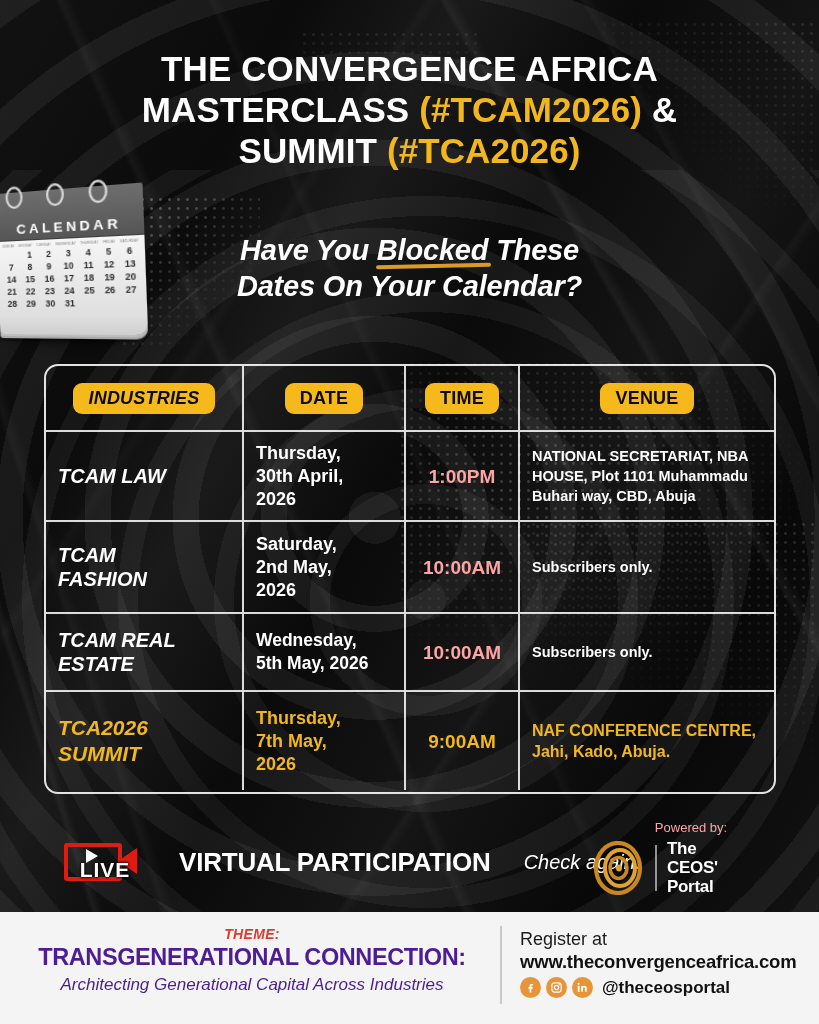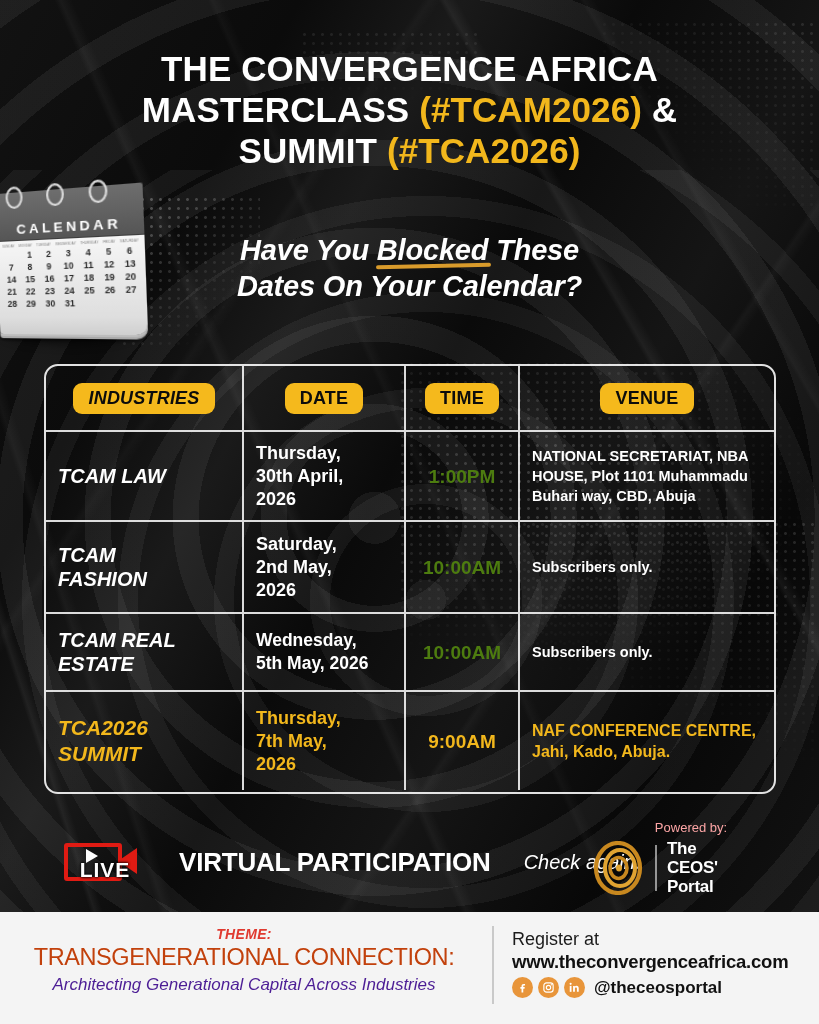--- a/index.html
+++ b/index.html
@@ -157,21 +157,21 @@
     background:#F5B91C; color:#0c0c0c; font-weight:bold; font-size:18px;
     padding:6px 15px 7px; border-radius:9px; letter-spacing:.2px; line-height:18px;
   }
   .r-law{ height:90px; }
   .r-fashion{ height:92px; }
   .r-real{ height:78px; }
   .r-summit{ height:100px; }
 
   .ind-txt{ font-weight:bold; font-size:20px; line-height:24px; color:#fff; }
   .date-txt{ font-weight:bold; font-size:18px; line-height:23px; color:#fff; }
-  .time-txt{ font-weight:bold; font-size:19px; line-height:23px; color:#4d7c0f; text-align:center; width:100%; }
+  .time-txt{ font-weight:bold; font-size:19px; line-height:23px; color:#fca5a5; text-align:center; width:100%; }
   .venue-txt{ font-weight:bold; font-size:14.5px; line-height:20px; color:#fff; }
   .summit .ind-txt,.summit .date-txt,.summit .time-txt,.summit .venue-txt{ color:#F2B71C; }
   .summit .venue-txt{ font-size:16px; line-height:21px; }
   .summit .ind-txt{ font-size:21px; line-height:26px; }
   .r-real .date-txt{ font-size:17.5px; }
 
   
   .live-strip{
     position:absolute; left:64px; top:826px; width:700px; height:72px;
     display:flex; align-items:center; z-index:6;gap:19px;
@@ -204,25 +204,25 @@
   }
   .pw-label{ color:#fca5a5; font-size:13px; text-align:center; width:172px; margin-left:14px; }
   .pw-row{ display:flex; align-items:center; margin-top:4px; }
   .pw-mark{ width:54px; height:54px; flex:none; }
   .pw-div{ width:2px; height:46px; background:rgba(255,255,255,.55); margin:0 10px; }
   .pw-name{ color:#fff; font-weight:bold; font-size:17px; line-height:19px; letter-spacing:-.3px; }
 
   
   .footer{
     position:absolute; left:0; bottom:0; width:819px; height:112px;
-    background:#f4f4f4; display:flex; align-items:flex-start; z-index:8;
+    background:#f4f4f4; display:flex; align-items:flex-start; z-index:8;padding-left:8px;
   }
   .f-left{ width:492px; padding:14px 18px 0 14px; text-align:center; }
   .f-theme{ color:#E03A30; font-style:italic; font-weight:bold; font-size:14px; letter-spacing:.3px; }
-  .f-title{ color:#c2410c; font-weight:normal; font-size:23.5px; line-height:28px; letter-spacing:-.4px; margin-top:1px; }
+  .f-title{ color:#4c1d95; font-weight:bold; font-size:23.5px; line-height:28px; letter-spacing:-.4px; margin-top:1px; }
   .f-sub{ color:#4c1d95; font-style:italic; font-size:17px; line-height:22px; margin-top:3px; }
   .f-divider{ width:2px; height:78px; background:#c9c9c9; margin-top:14px; }
   .f-right{ padding:16px 0 0 18px; }
   .f-reg{ color:#1b1b1b; font-size:18px; line-height:22px; }
   .f-url{ color:#111; font-weight:bold; font-size:18.5px; line-height:24px; letter-spacing:-.2px; }
   .f-social{ display:flex; align-items:center; margin-top:3px; }
   .s-ic{ width:21px; height:21px; border-radius:50%; background:#E8953A; margin-right:5px;
          display:flex; align-items:center; justify-content:center; flex:none; }
   .f-handle{ color:#111; font-weight:bold; font-size:17px; margin-left:4px; }
 </style>

